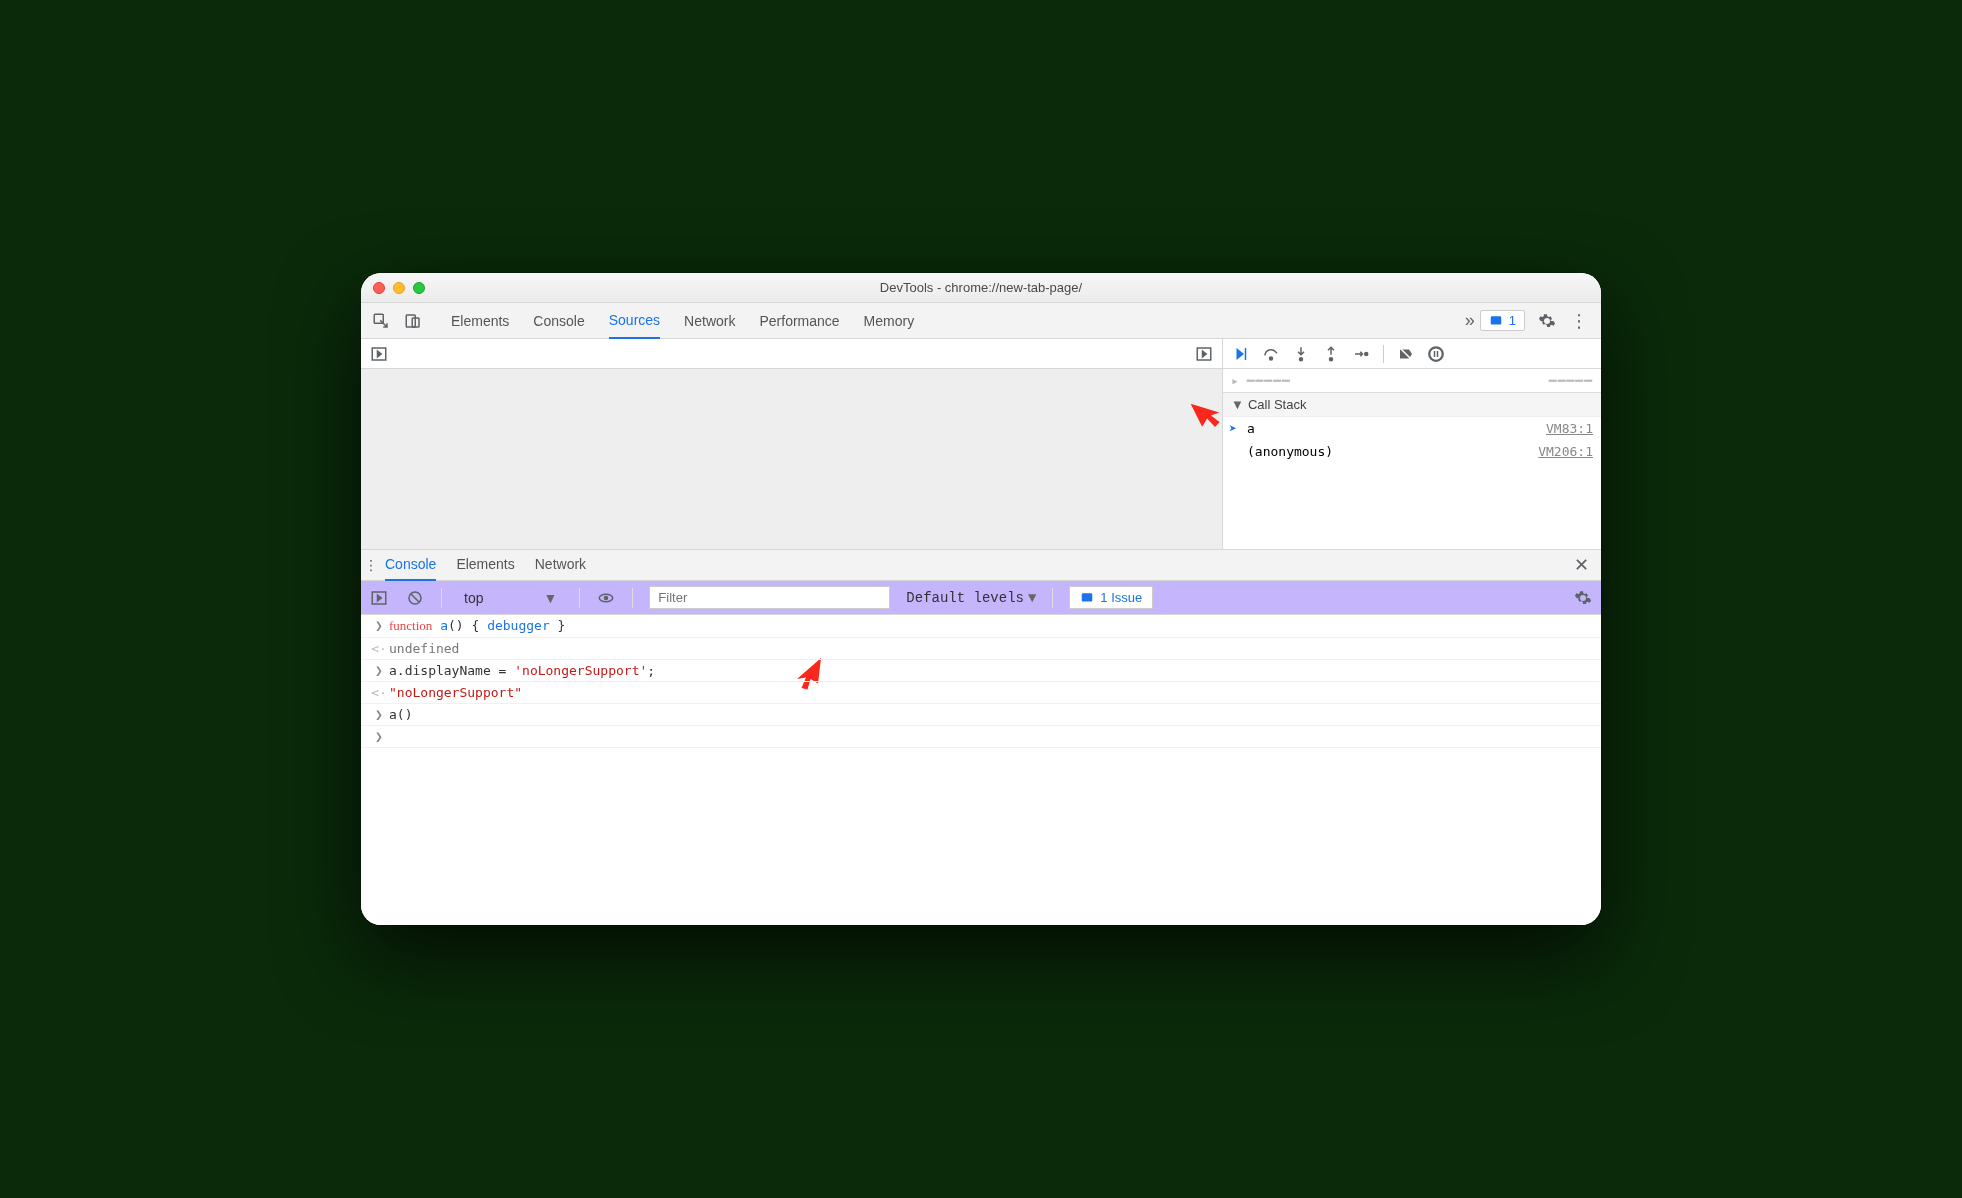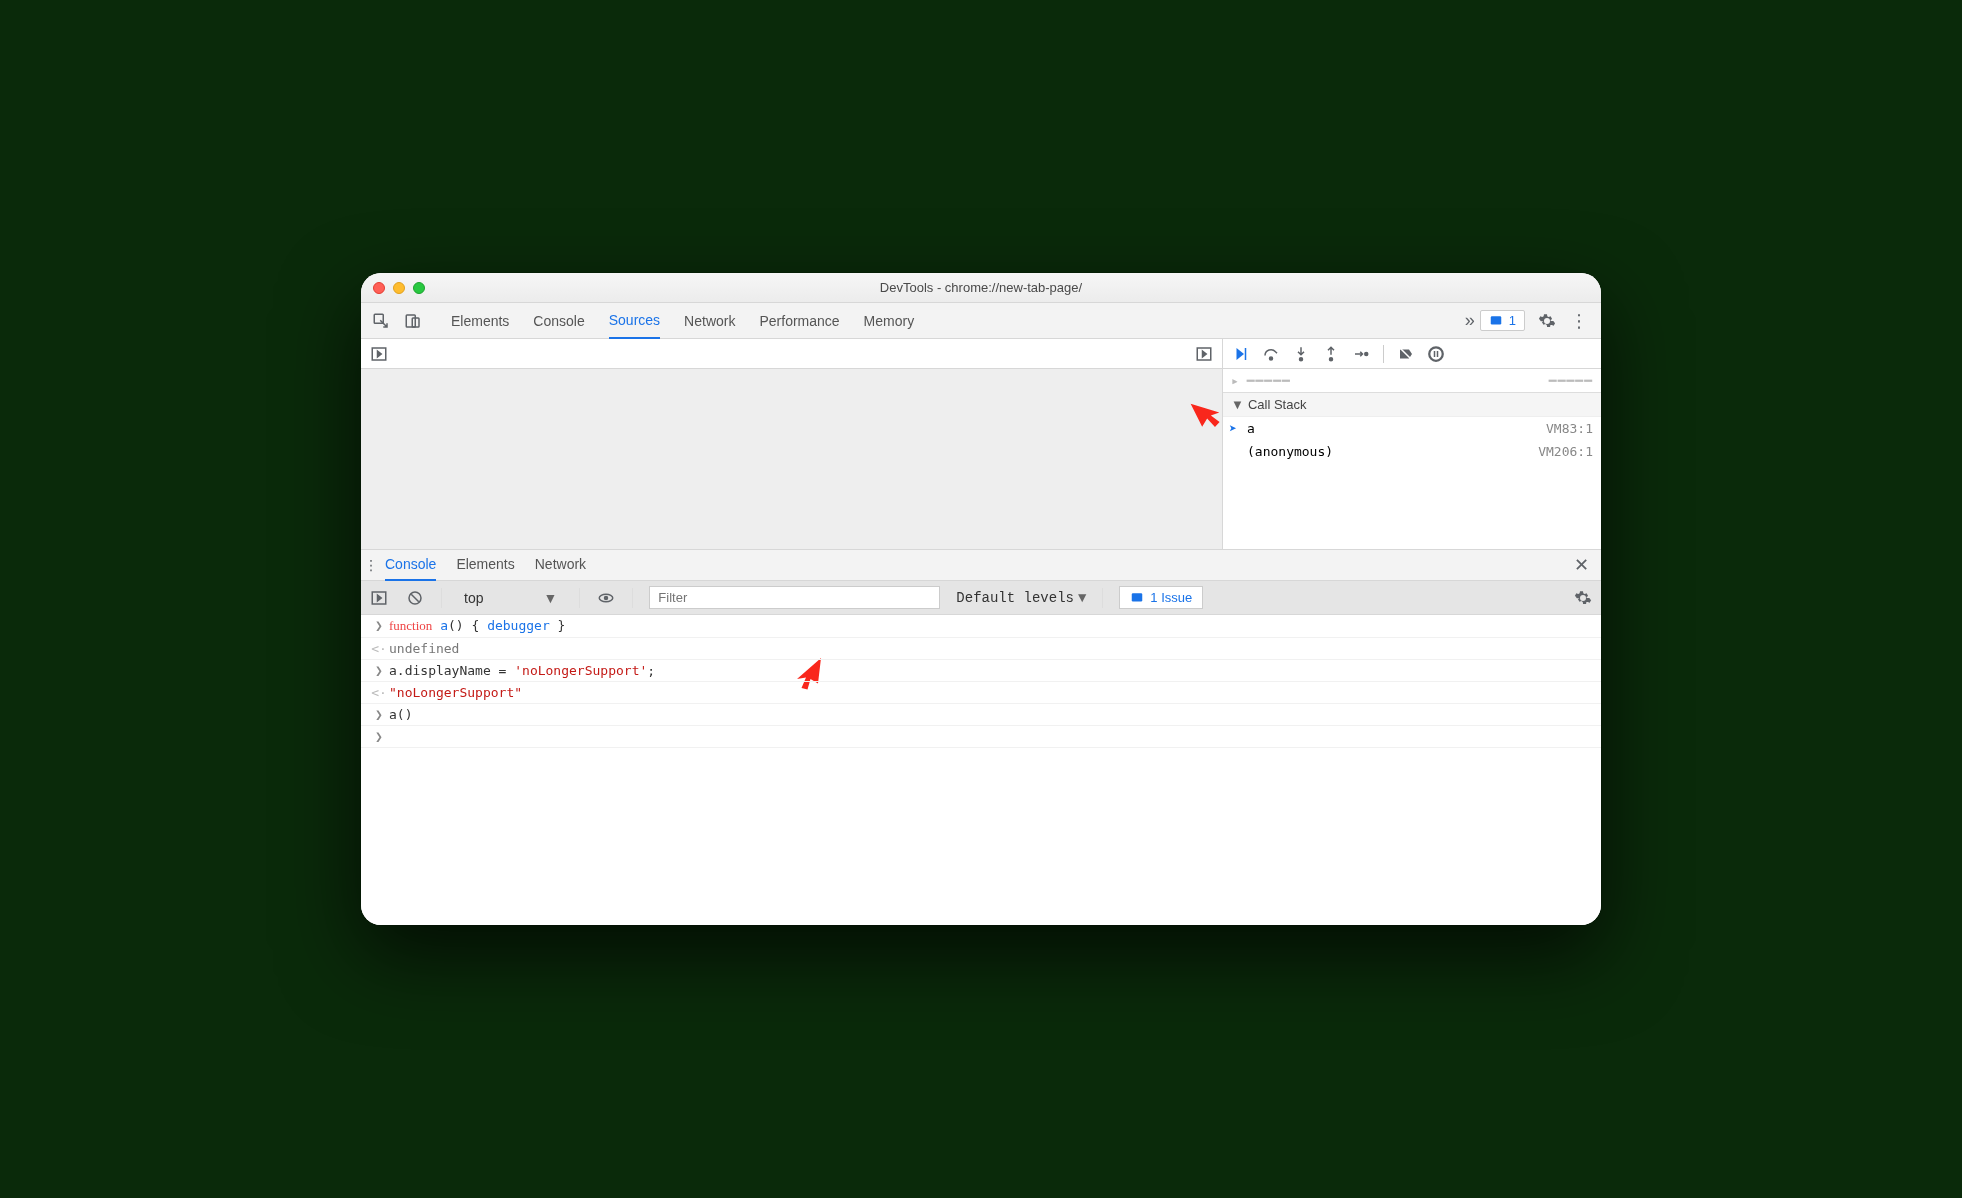--- a/index.html
+++ b/index.html
@@ -70,48 +70,48 @@
   .editor-area { flex: 1; background: #eee; border-right: 1px solid #d7d7d7; position: relative; }
   .scope-area { width: 378px; display: flex; flex-direction: column; position: relative; }
   .scope-row {
     padding: 4px 8px; border-bottom: 1px solid #eee; display: flex; justify-content: space-between;
     align-items: center; font-family: Menlo, Consolas, monospace; font-size: 13px; color: #444;
   }
   .scope-header { background: #f5f5f5; font-family: inherit; font-weight: normal; }
   .scope-header .arrow-tri { margin-right: 4px; color: #666; }
   .callstack-item { display: flex; justify-content: space-between; padding: 4px 8px 4px 24px; font-family: Menlo, Consolas, monospace; font-size: 13px; }
   .callstack-item.active { background: #fff; position: relative; }
-  .callstack-item .loc { color: #888; }
+  .callstack-item .loc { color: #888; text-decoration: underline; }
   .cs-arrow { position: absolute; left: 6px; color: #1a73e8; font-size: 13px; }
   
   .red-arrow {
     position: absolute; width: 36px; height: 36px; pointer-events: none;
   }
   .red-arrow svg { width: 100%; height: 100%; }
   
   .drawer-tabs {
     height: 32px; border-top: 1px solid #d7d7d7; border-bottom: 1px solid #d7d7d7;
     display: flex; align-items: center; background: #f3f3f3;
   }
   .drawer-tabs .kebab { padding: 0 10px; color: #5f6368; }
   .drawer-tabs .tabs { display: flex; gap: 20px; margin-left: 4px; }
   .drawer-tabs .tab { padding: 7px 0; font-size: 14px; color: #555; cursor: pointer; }
   .drawer-tabs .tab.active { color: #1a73e8; border-bottom: 2px solid #1a73e8; }
   .drawer-tabs .close { margin-left: auto; padding: 0 12px; color: #5f6368; font-size: 18px; cursor: pointer; }
   
   .console-toolbar {
     height: 34px; border-bottom: 1px solid #d7d7d7; display: flex; align-items: center;
-    padding: 0 8px; gap: 16px; background: #e5e5e5;
+    padding: 0 8px; gap: 16px; background: #c4b5fd;
   }
   .console-toolbar .context {
     display: flex; align-items: center; gap: 60px; border: none; color: #333;
     padding: 2px 6px;
   }
   .console-toolbar input.filter {
-    border: 1px solid #ccc; padding: 3px 8px; width: 291px; font-size: 13px;
+    border: 1px solid #ccc; padding: 3px 8px; width: 241px; font-size: 13px;
   }
   .console-toolbar .sep { width: 1px; height: 20px; background: #ddd; }
   .levels { display: flex; align-items: center; gap: 4px; color: #333; font-family: Liberation Mono, monospace; }
   .issues-btn {
     border: 1px solid #ccc; padding: 3px 10px; display: flex; align-items: center; gap: 6px;
     font-size: 13px; color: #1a73e8; background: #fff;
   }
   .gear-right { margin-left: auto; }
   
   .console-body { background: #fff; font-family: Menlo, Consolas, monospace; font-size: 13px; min-height: 310px; }

